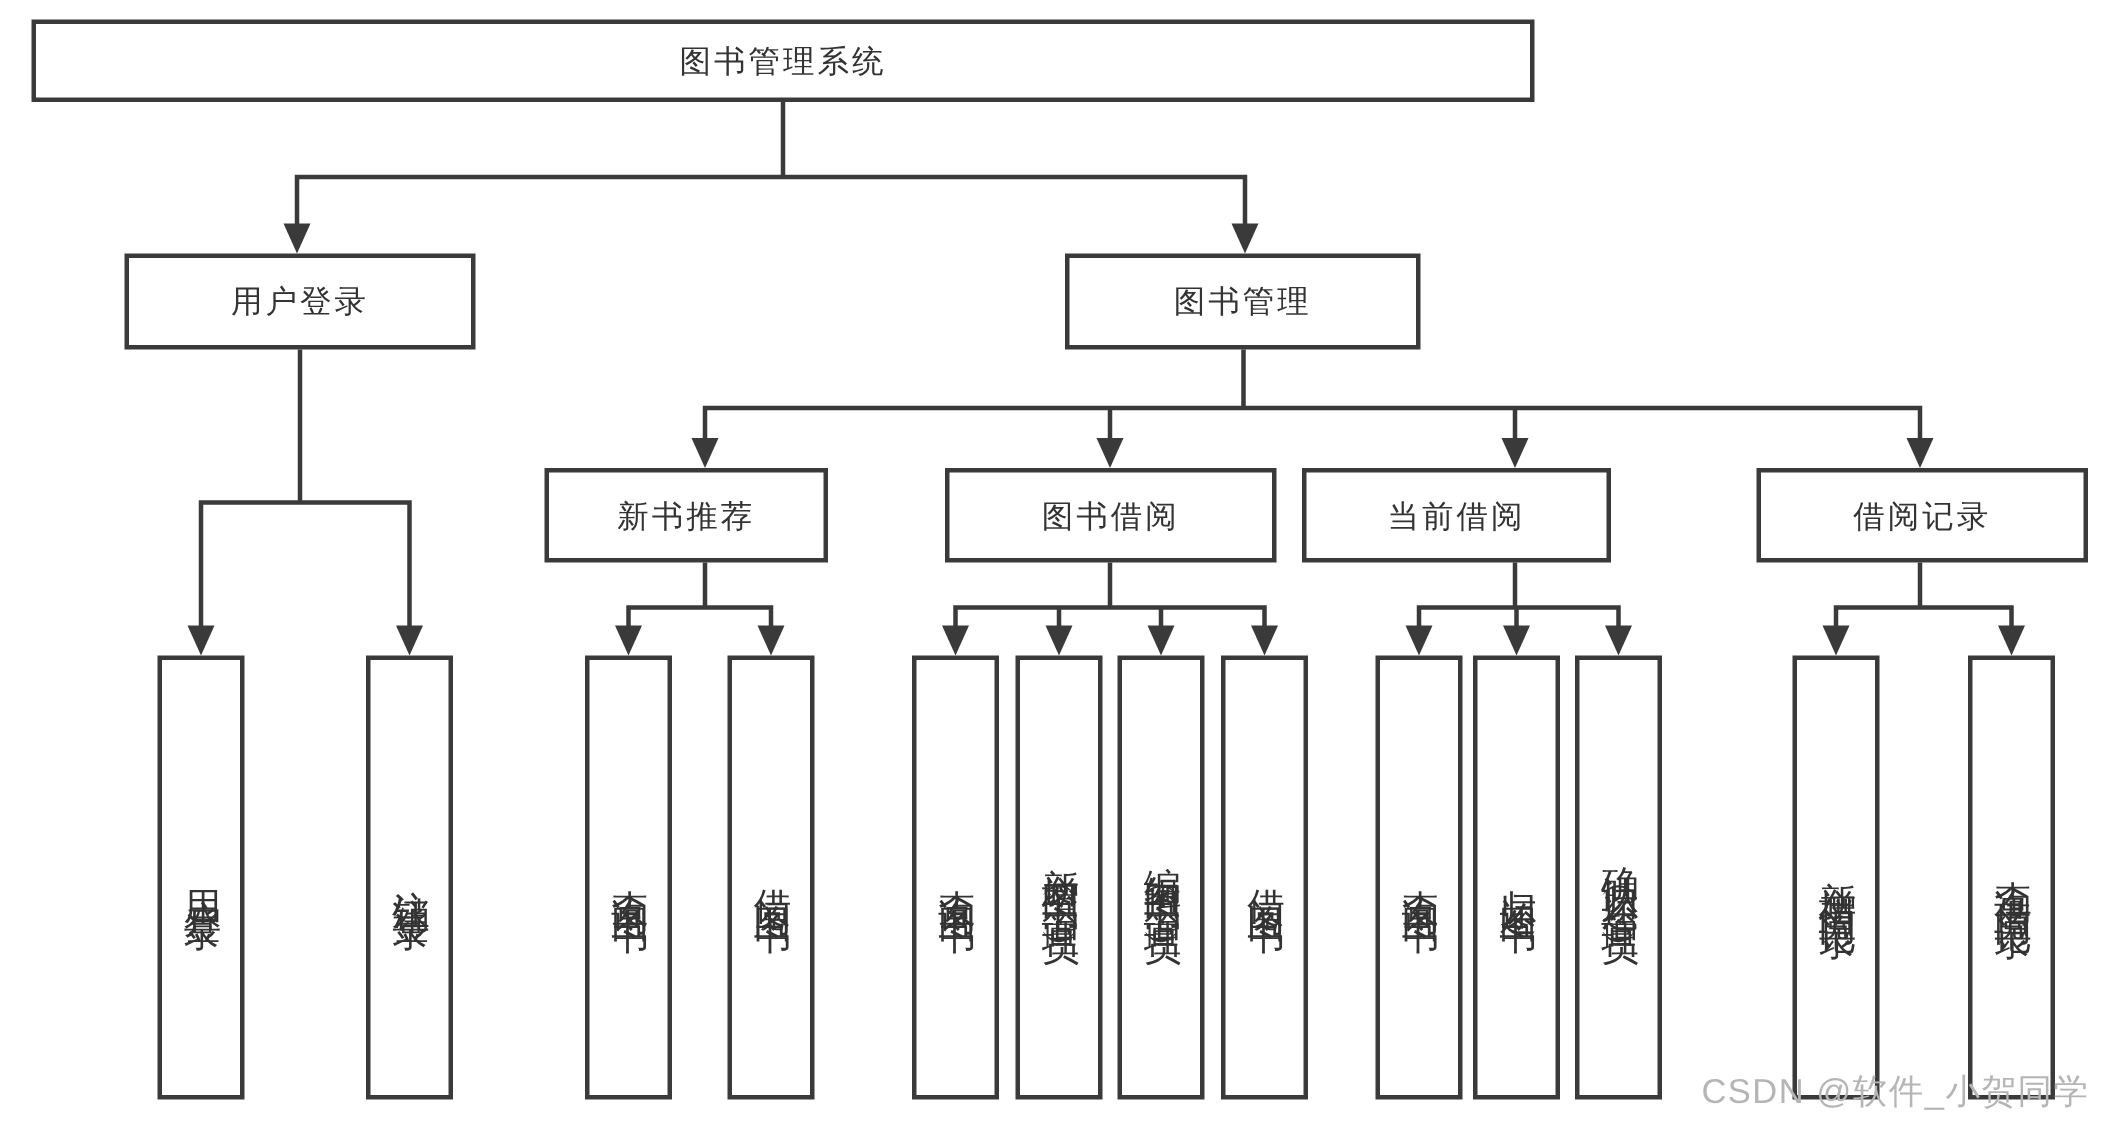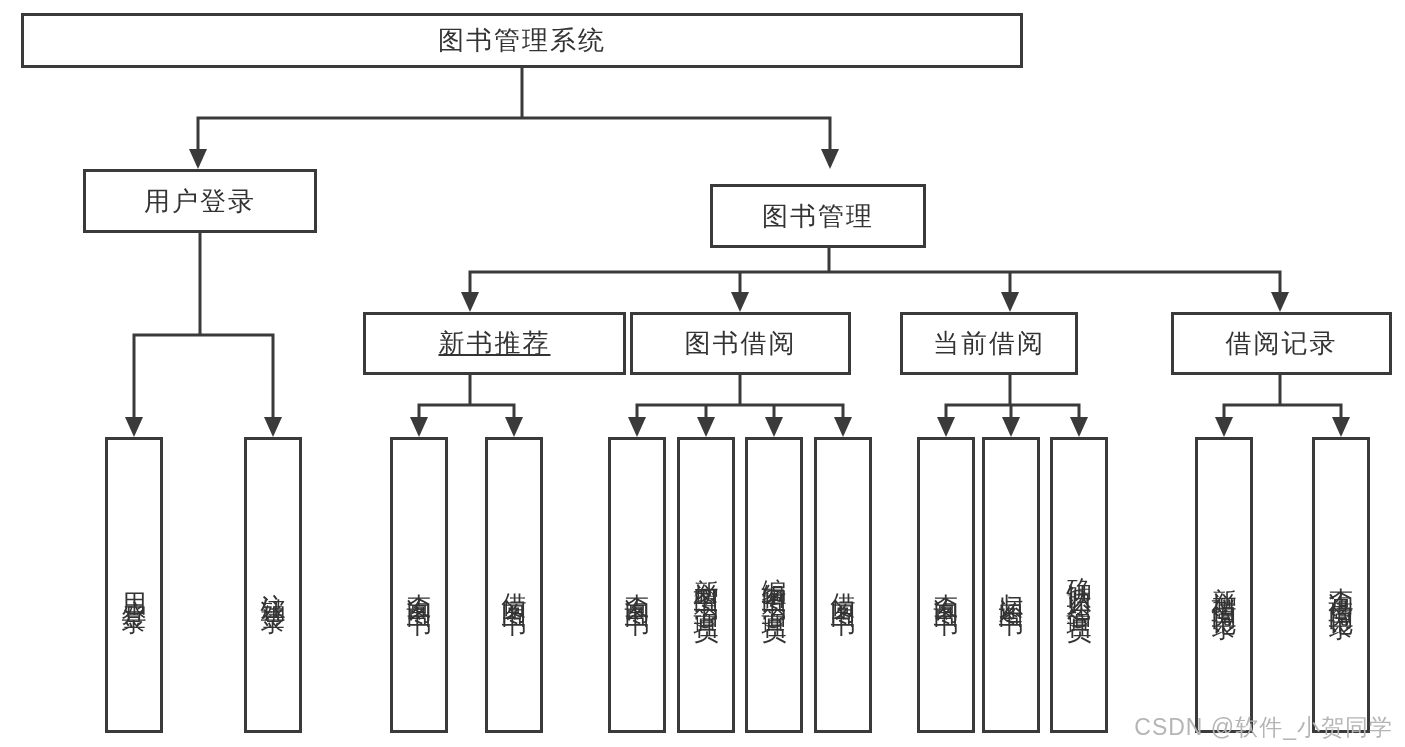--- a/index.html
+++ b/index.html
@@ -18,21 +18,21 @@
     z-index: 1;
   }
   .hbox {
     position: absolute;
     box-sizing: border-box;
     background: #ffffff;
     border: 3px solid #3a3a3a;
     display: flex;
     align-items: center;
     justify-content: center;
-    font-size: 26px;
+    font-size: 21px;
     letter-spacing: 2px;
     z-index: 2;
     white-space: nowrap;
   }
   .vbox {
     position: absolute;
     top: 437px;
     width: 58px;
     height: 296px;
     box-sizing: border-box;
@@ -47,24 +47,24 @@
     writing-mode: vertical-rl;
     text-orientation: mixed;
     font-size: 25px;
     line-height: 1;
     letter-spacing: 6px;
     white-space: nowrap;
   }
   
   #n-root  { left: 21px;   top: 13px;  width: 1002px; height: 55px; }
   #n-login { left: 83px;   top: 169px; width: 234px;  height: 64px; }
-  #n-mgmt  { left: 710px;  top: 184px; width: 216px;  height: 64px; }
-  #n-l3-0  { left: 363px;  top: 312px; width: 263px;  height: 63px; text-decoration: underline; }
+  #n-mgmt  { left: 710px;  top: 169px; width: 237px;  height: 64px; }
+  #n-l3-0  { left: 363px;  top: 312px; width: 189px;  height: 63px; }
   #n-l3-1  { left: 630px;  top: 312px; width: 221px;  height: 63px; align-items: center; }
-  #n-l3-2  { left: 900px;  top: 312px; width: 178px;  height: 63px; }
+  #n-l3-2  { left: 868px;  top: 312px; width: 206px;  height: 63px; }
   #n-l3-3  { left: 1171px; top: 312px; width: 221px;  height: 63px; text-align: center; }
   
   #v-0  { left: 105px; }
   #v-1  { left: 244px; }
   #v-2  { left: 390px; }
   #v-3  { left: 485px; }
   #v-4  { left: 608px; }
   #v-5  { left: 677px; }
   #v-6  { left: 745px; }
   #v-7  { left: 814px; }

